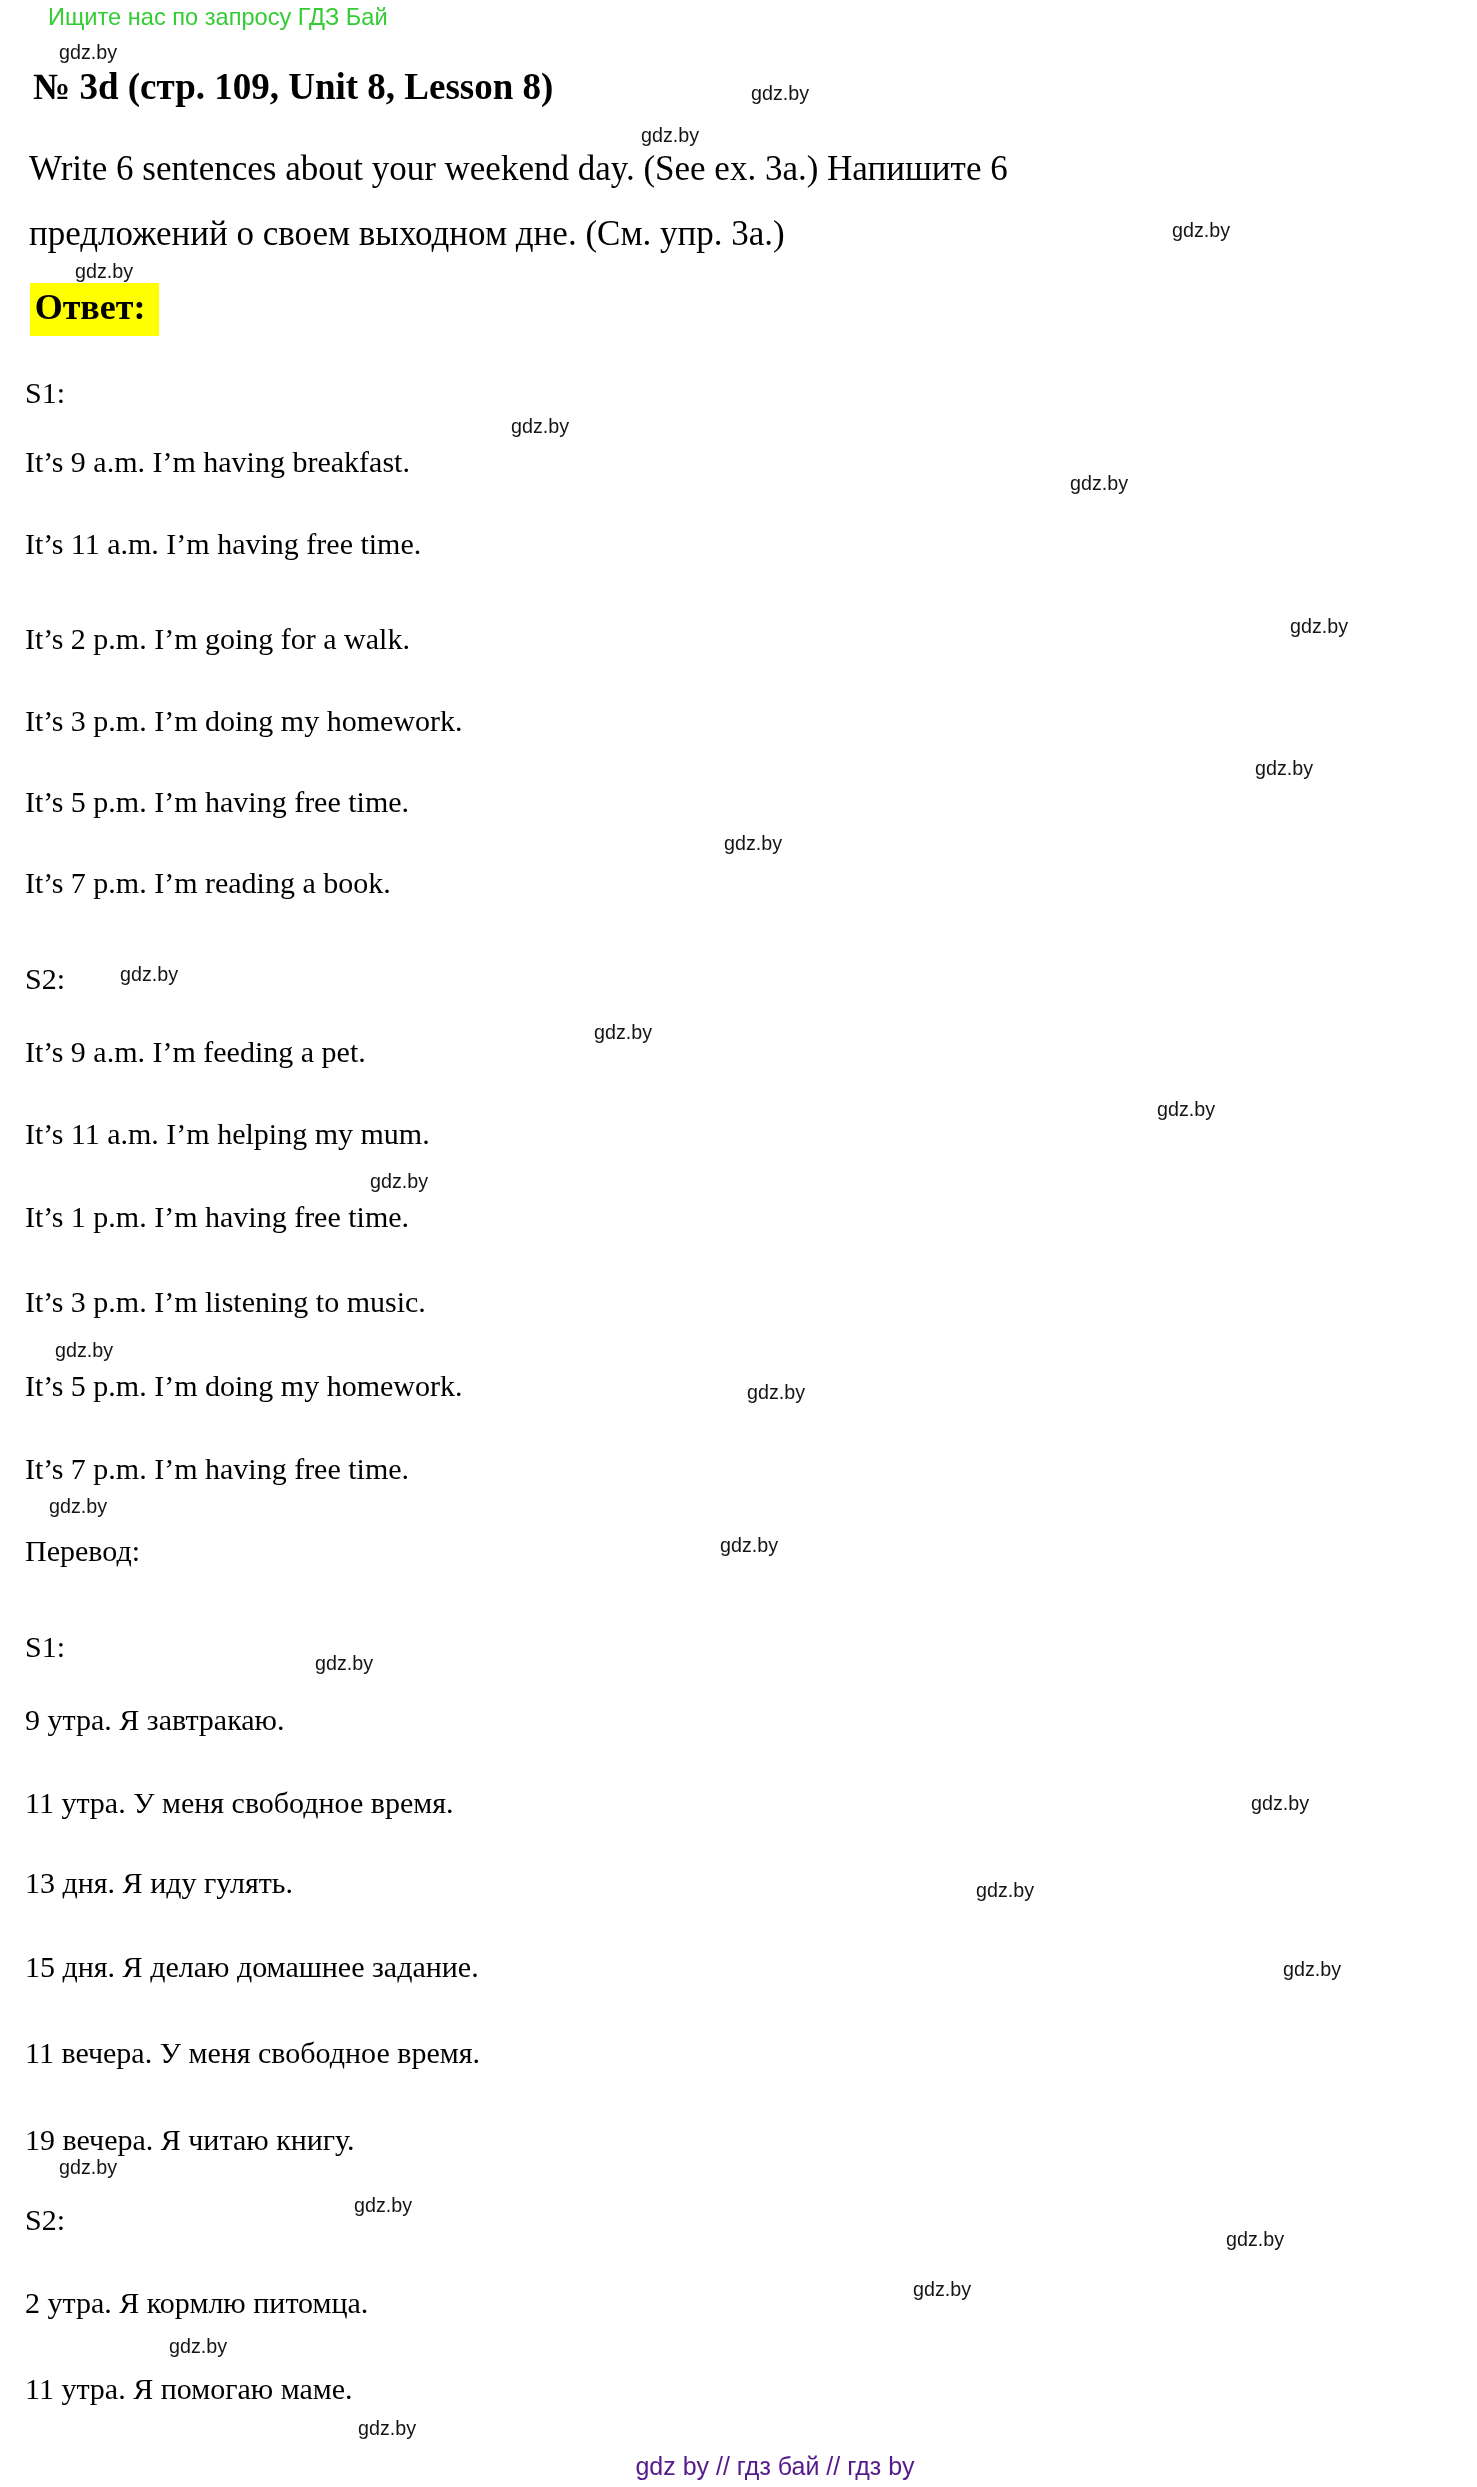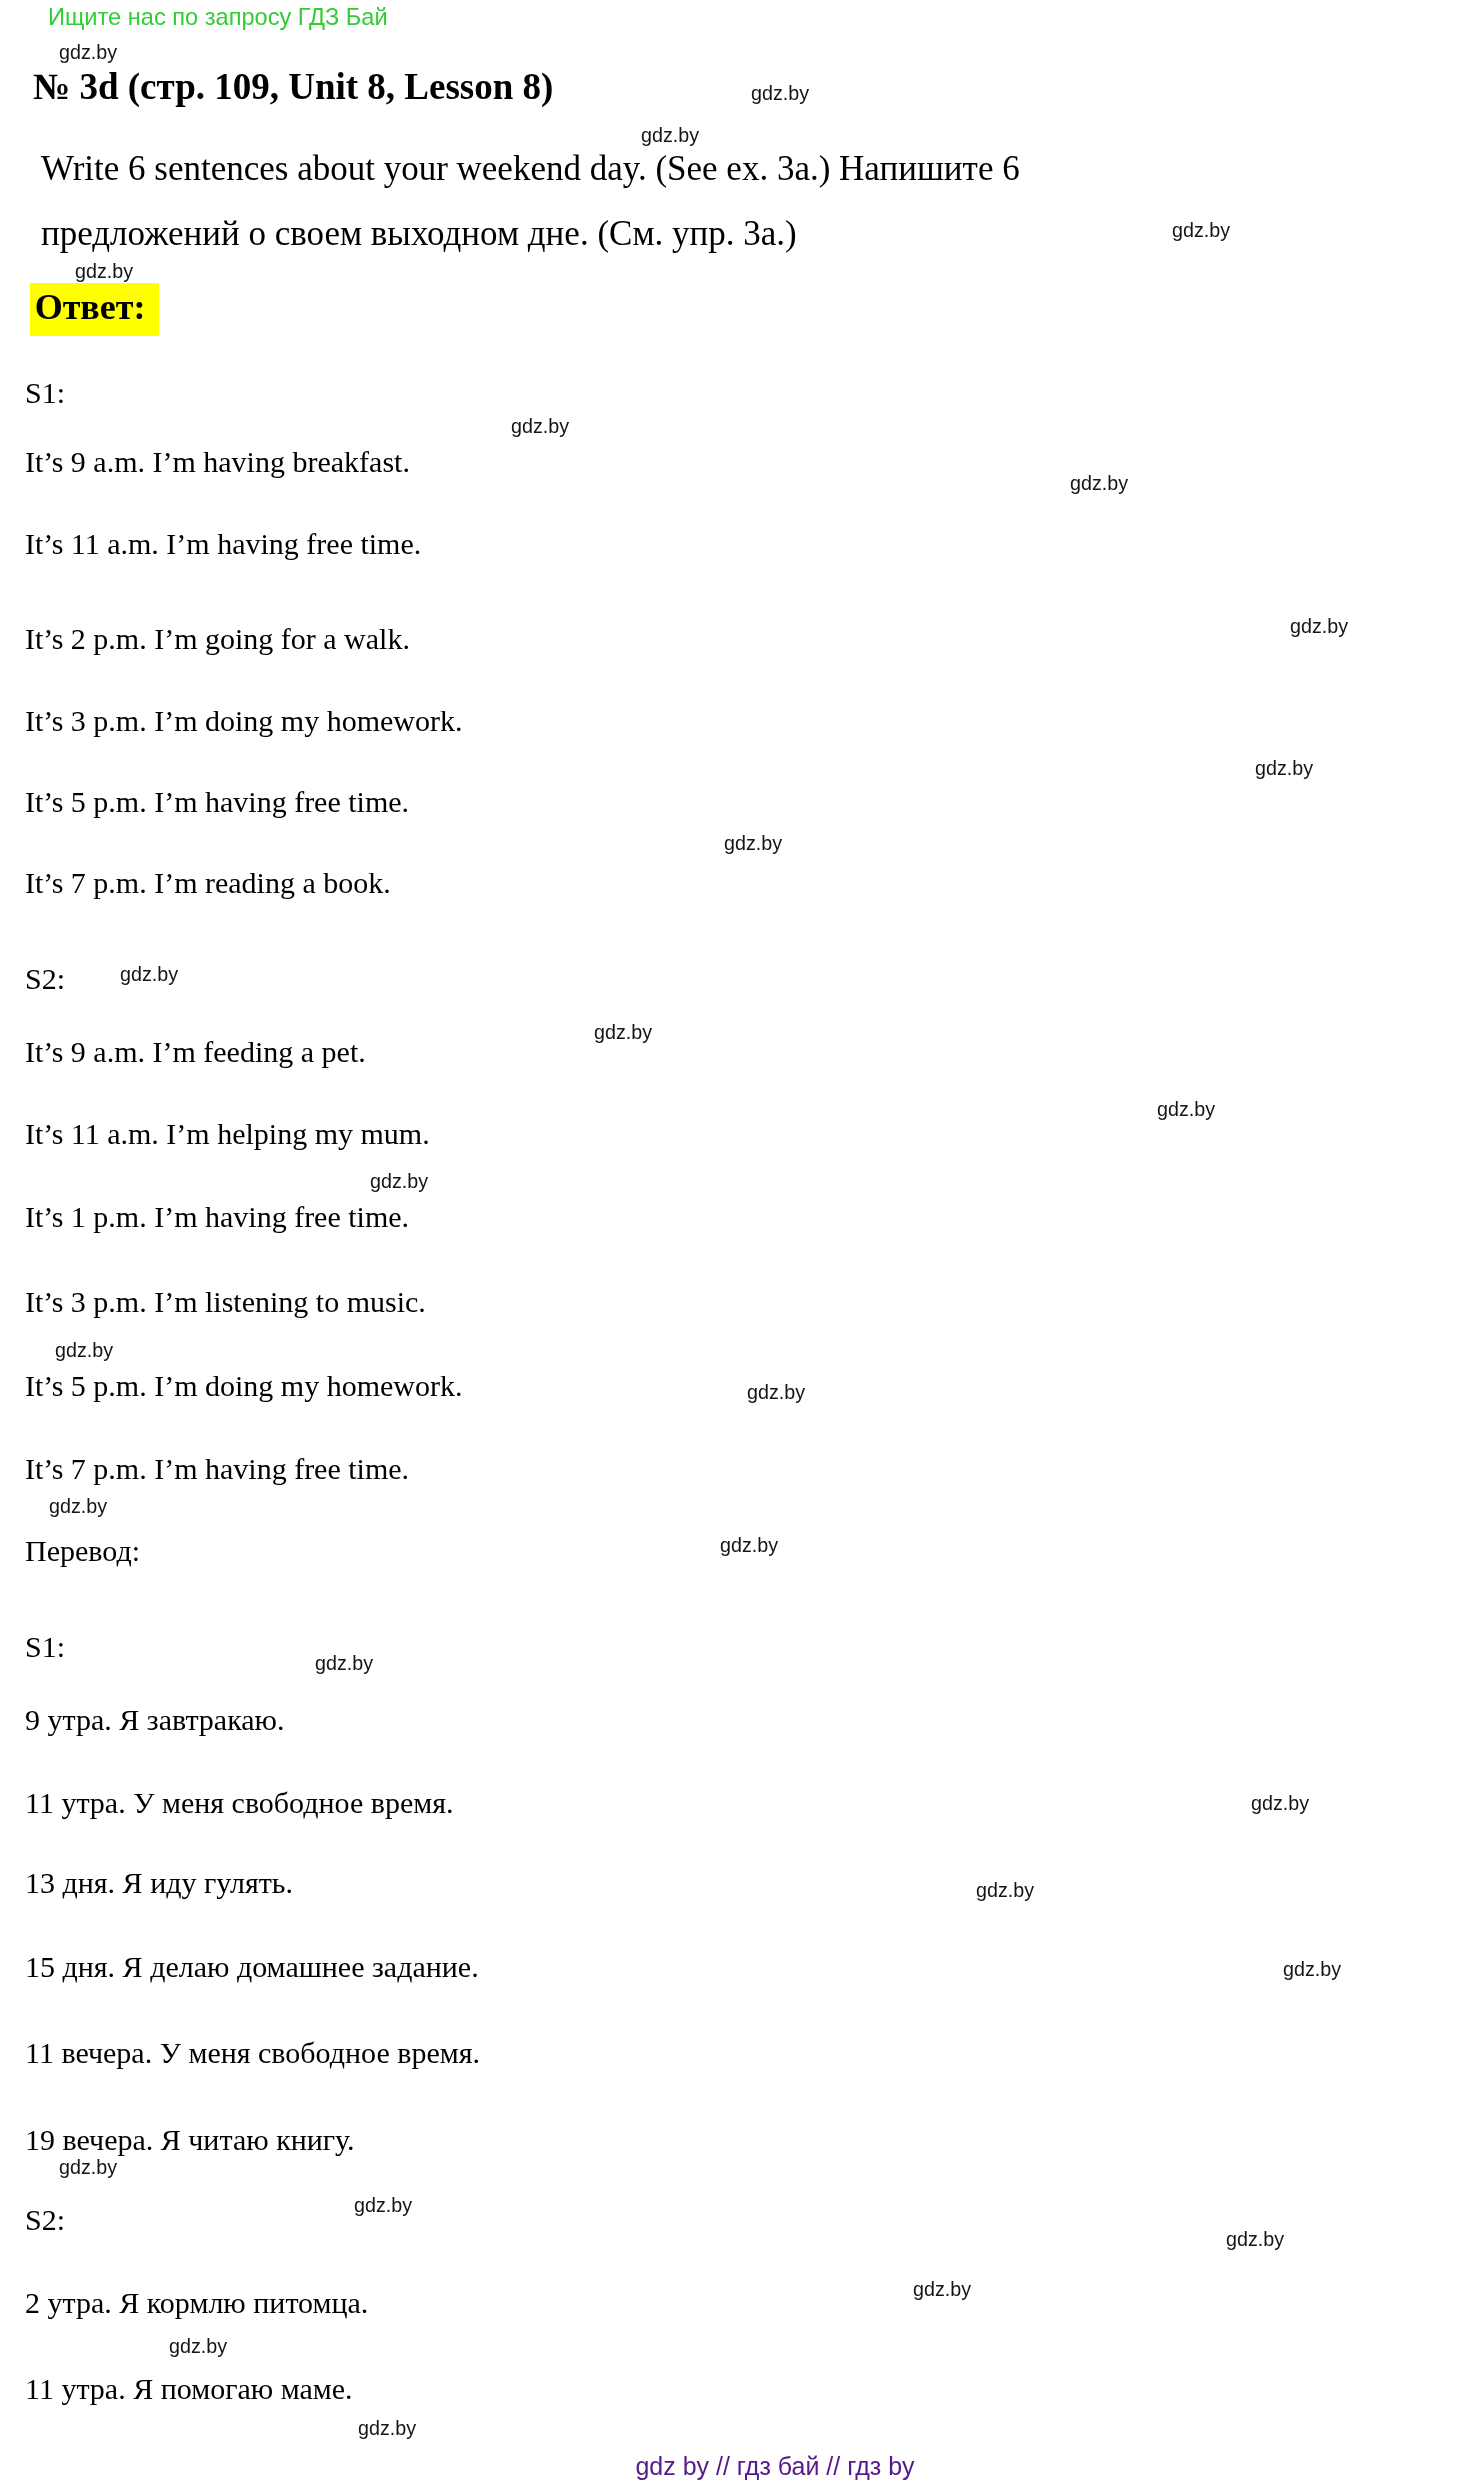--- a/index.html
+++ b/index.html
@@ -8,21 +8,21 @@
     font-family:"Liberation Serif",serif;color:#000;overflow:hidden;
   }
   .promo{
     position:absolute;top:3.9px;left:0;width:1232px;text-align:left;
     font-family:"Liberation Sans",sans-serif;font-size:23.6px;color:var(--green,#33CC33);margin-left:48px;
   }
   .title{
     position:absolute;left:33px;top:65px;font-weight:bold;font-size:37px;white-space:nowrap;
   }
   .taskline{
-    position:absolute;left:41px;font-size:35px;white-space:nowrap;text-align:right;
+    position:absolute;left:29px;font-size:35px;white-space:nowrap;text-align:right;
   }
   .line{
     position:absolute;left:25px;font-size:30px;white-space:nowrap;
   }
   .label-bold{font-weight:normal;}
   .answer-label{
     position:absolute;left:30px;top:283px;background:var(--yellow,#FFFF00);
     font-weight:bold;font-size:36px;padding:3.1px 14px 7.9px 4.7px;
   }
   .wm{

